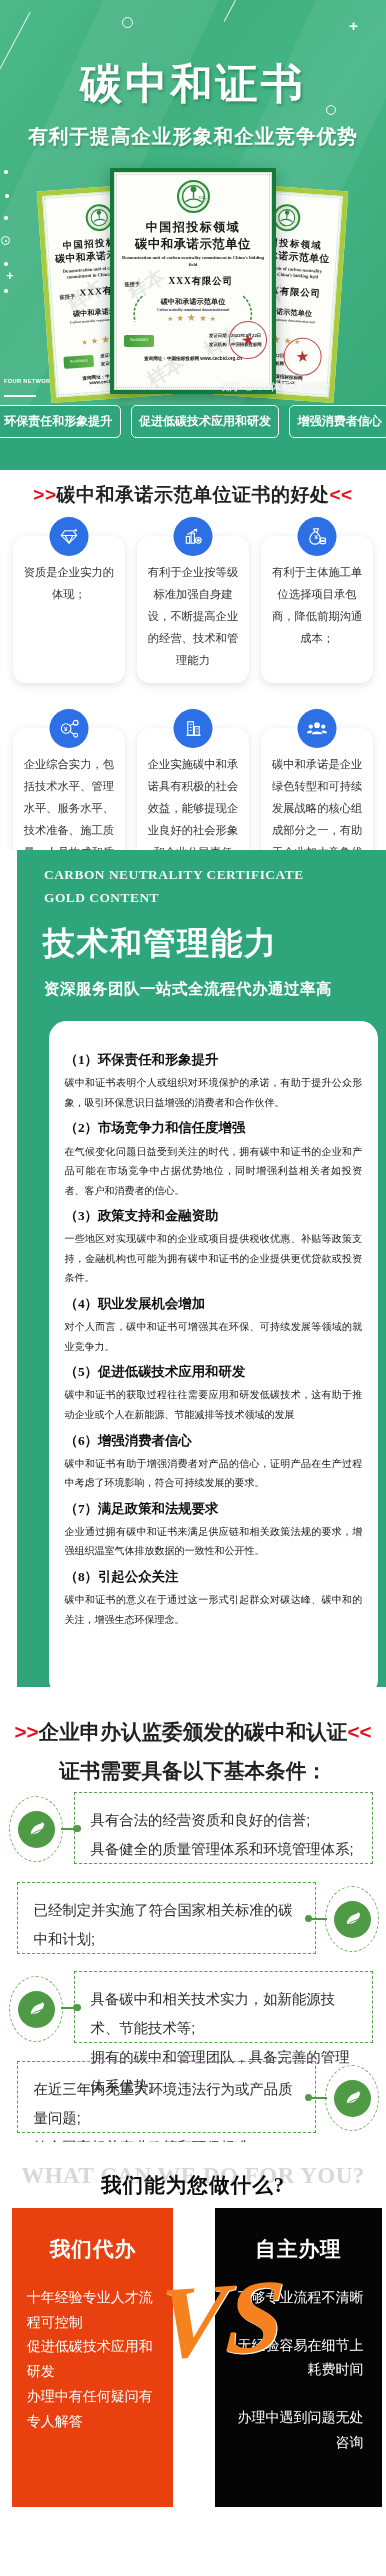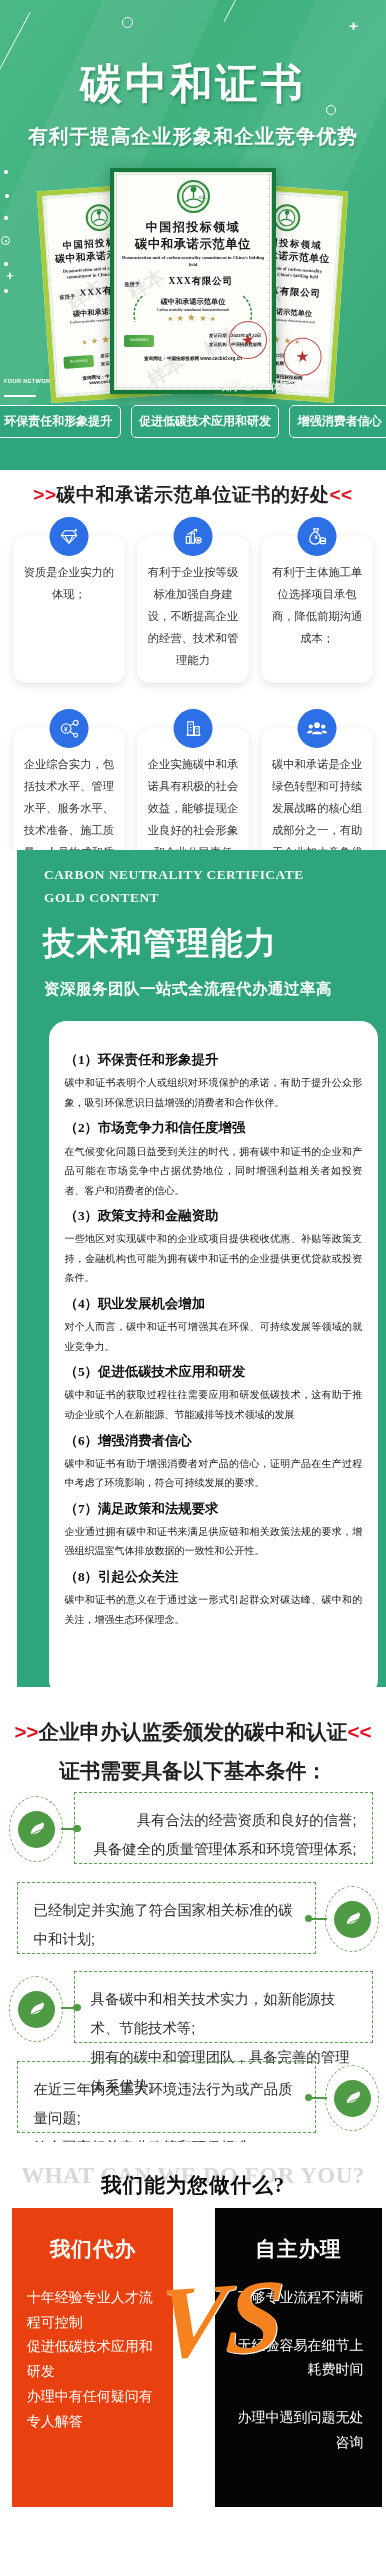--- a/index.html
+++ b/index.html
@@ -108,21 +108,21 @@
   .gold-card { margin:20.6px 8.2px 0 32px; height:676px; background:#fff; border-radius:17.5px;
     padding:23px 15.5px; overflow:hidden; }
   .gold-h { font-family:"Liberation Serif", serif; font-weight:bold; font-size:13.4px; color:#111; margin:7.2px 0 4.1px; }
   .gold-p { font-family:"Liberation Serif", serif; font-size:10px; color:#161616; line-height:1.95; text-align:justify; }
 
   
   .conditions { position:relative; height:455px; overflow:hidden; }
   .cond-title { margin-top:25px; text-align:center; font-size:20.6px; font-weight:bold; color:#222; line-height:1.9; }
   .cond-box { position:absolute; border:1px dashed #57a14c; font-size:14.4px; color:#2c2c2c;
     padding:13.4px 15.5px; line-height:2.0; }
-  .cond-box.b1 { left:74px; top:105px; width:299px; height:72px;text-align:right; }
+  .cond-box.b1 { left:74px; top:105px; width:299px; height:72px; }
   .cond-box.b2 { left:17px;  top:195px; width:299px; height:72px; }
   .cond-box.b3 { left:74px; top:284px; width:299px; height:72px; }
   .cond-box.b4 { left:17px;  top:374px; width:299px; height:72px; }
   .cond-icon { position:absolute; width:54px; height:66px; border:1px dashed #6fb05e; border-radius:50%;
     display:flex; align-items:center; justify-content:center; }
   .cond-icon .leaf-circle { width:37px; height:37px; border-radius:50%; background:#4f9b45;
     display:flex; align-items:center; justify-content:center; }
   .cond-icon svg { width:23px; height:23px; }
   .ci1 { left:9.3px; top:109px; } .ci2 { left:325px; top:199px; }
   .ci3 { left:9.3px; top:289px; } .ci4 { left:325px; top:378px; }

